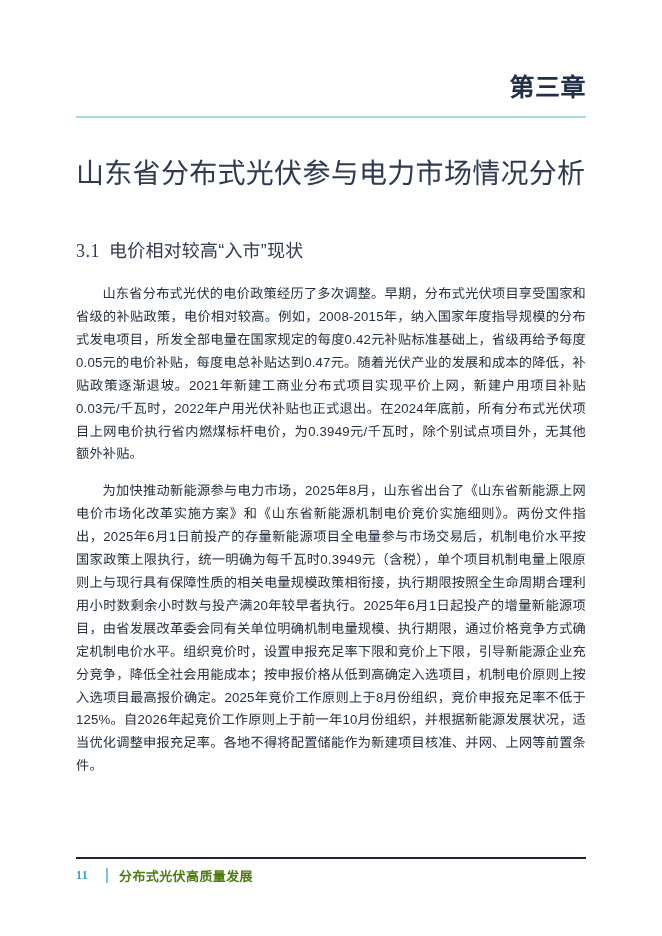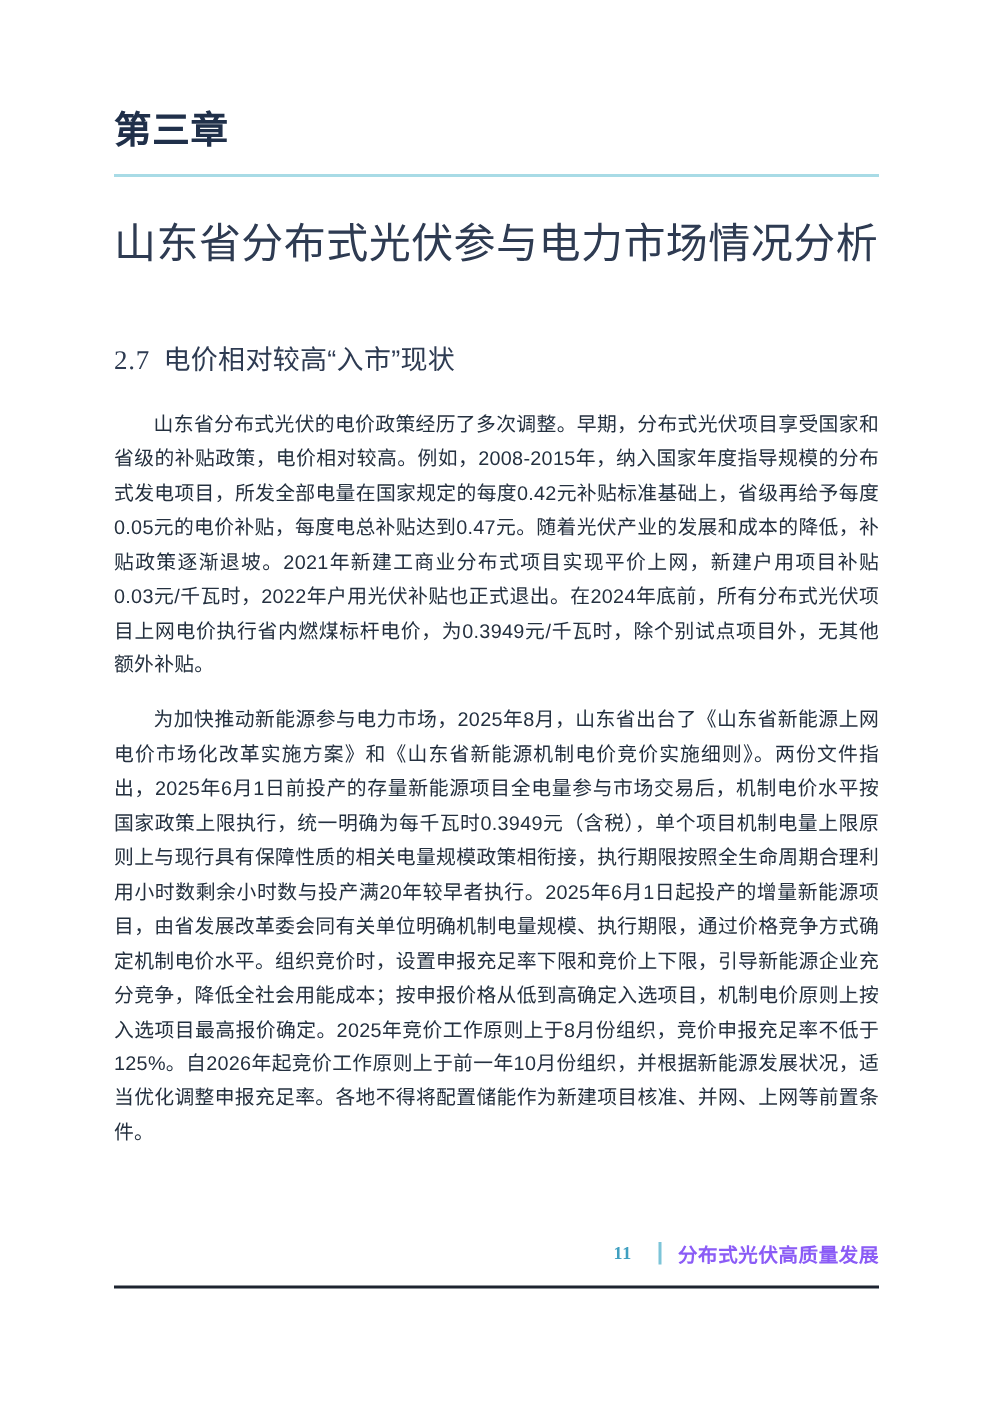--- a/index.html
+++ b/index.html
@@ -34,33 +34,34 @@
 
   
   .chapter-label {
     font-size: 25px;
     font-weight: bold;
     line-height: 1.2;
     color: #20304a;
     letter-spacing: 0.5px;
     padding-top: 72px;
     margin: 0;
+    text-align: right;
   }
 
   .chapter-rule {
     margin-top: 14px;
     height: 2px;
     width: 100%;
     background: #a8dbe6;
   }
 
   
   .chapter-title {
     margin: 0;
-    padding-top: 25px;
+    padding-top: 36px;
     font-size: 28px;
     font-weight: 400;
     line-height: 1.42;
     color: #2e3b52;
     letter-spacing: 0.3px;
   }
 
   
   .section-heading {
     margin: 0;
@@ -104,64 +105,63 @@
     position: absolute;
     left: 76px;
     top: 857px;
     width: 510px;
     height: 2px;
     background: #1d2430;
   }
   .footer {
     position: absolute;
     left: 76px;
-    top: 823px;
+    top: 863px;
     width: 510px;
     display: flex;
     align-items: center;
     height: 24px;
-    justify-content: flex-end;
   }
   .footer-pageno {
     font-family: "Liberation Serif", "DejaVu Serif", serif;
     font-size: 12px;
     font-weight: bold;
     color: #3f9fc0;
     letter-spacing: 0.5px;
     min-width: 20px;
   }
   .footer-divider {
     width: 2px;
     height: 15px;
     background: #7cc4d8;
     margin: 0 11px 0 10px;
     flex: none;
   }
   .footer-title {
     font-size: 13px;
     font-weight: bold;
-    color: #8b5cf6;
+    color: #4d7c0f;
     letter-spacing: 0.4px;
   }
 </style>
 </head>
 <body>
 
 <div class="page">
 
   <div class="content">
 
     <h1 class="chapter-label">第三章</h1>
 
     <div class="chapter-rule"></div>
 
     <h2 class="chapter-title">山东省分布式光伏参与电力市场情况分析</h2>
 
     <h3 class="section-heading">
-      <span class="sec-num">2.7</span><span class="sec-gap"></span><span>电价相对较高“入市”现状</span>
+      <span class="sec-num">3.1</span><span class="sec-gap"></span><span>电价相对较高“入市”现状</span>
     </h3>
 
     <div class="body-copy">
       <p class="para">山东省分布式光伏的电价政策经历了多次调整。早期，分布式光伏项目享受国家和省级的补贴政策，电价相对较高。例如，2008-2015年，纳入国家年度指导规模的分布式发电项目，所发全部电量在国家规定的每度0.42元补贴标准基础上，省级再给予每度0.05元的电价补贴，每度电总补贴达到0.47元。随着光伏产业的发展和成本的降低，补贴政策逐渐退坡。2021年新建工商业分布式项目实现平价上网，新建户用项目补贴0.03元/千瓦时，2022年户用光伏补贴也正式退出。在2024年底前，所有分布式光伏项目上网电价执行省内燃煤标杆电价，为0.3949元/千瓦时，除个别试点项目外，无其他额外补贴。</p>
       <p class="para">为加快推动新能源参与电力市场，2025年8月，山东省出台了《山东省新能源上网电价市场化改革实施方案》和《山东省新能源机制电价竞价实施细则》。两份文件指出，2025年6月1日前投产的存量新能源项目全电量参与市场交易后，机制电价水平按国家政策上限执行，统一明确为每千瓦时0.3949元（含税），单个项目机制电量上限原则上与现行具有保障性质的相关电量规模政策相衔接，执行期限按照全生命周期合理利用小时数剩余小时数与投产满20年较早者执行。2025年6月1日起投产的增量新能源项目，由省发展改革委会同有关单位明确机制电量规模、执行期限，通过价格竞争方式确定机制电价水平。组织竞价时，设置申报充足率下限和竞价上下限，引导新能源企业充分竞争，降低全社会用能成本；按申报价格从低到高确定入选项目，机制电价原则上按入选项目最高报价确定。2025年竞价工作原则上于8月份组织，竞价申报充足率不低于125%。自2026年起竞价工作原则上于前一年10月份组织，并根据新能源发展状况，适当优化调整申报充足率。各地不得将配置储能作为新建项目核准、并网、上网等前置条件。</p>
     </div>
 
   </div>
 
   <div class="footer-rule"></div>

